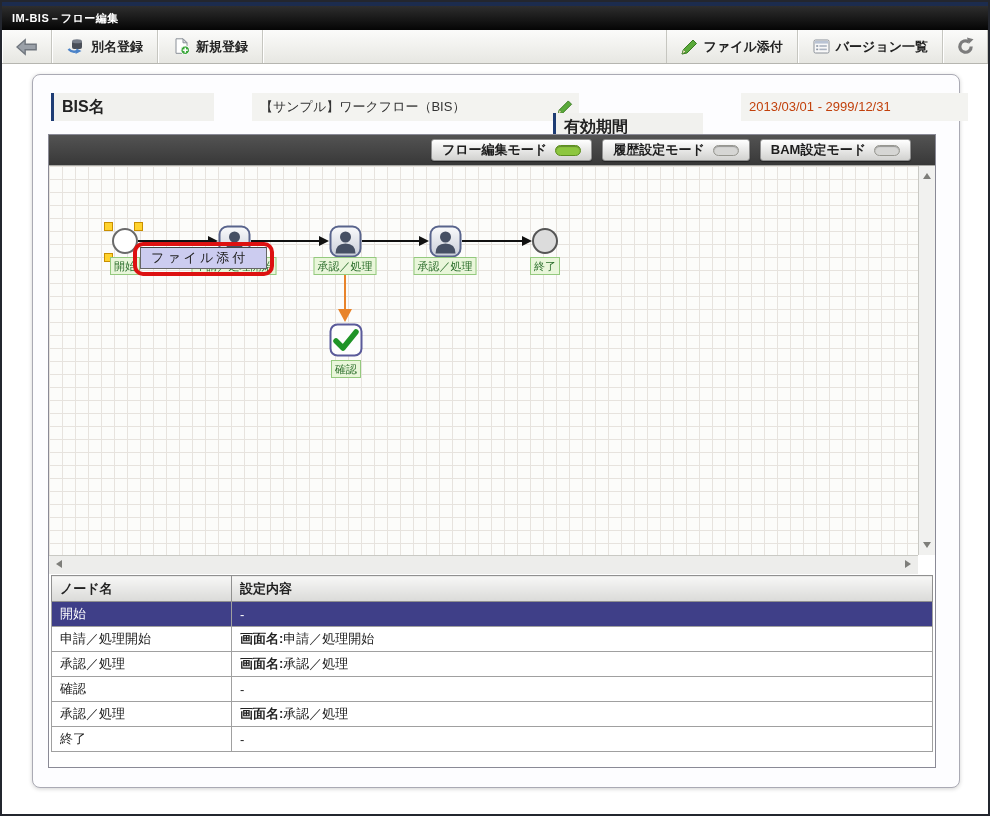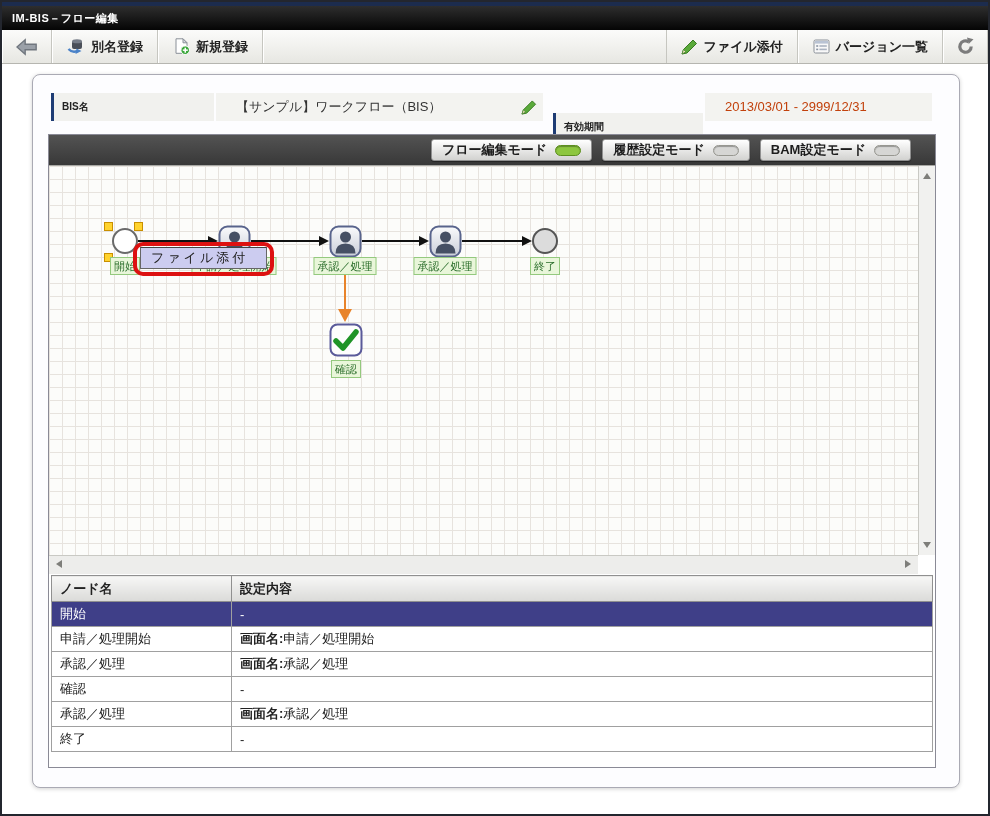--- a/index.html
+++ b/index.html
@@ -14,22 +14,22 @@
   .toolbar { height:34px; background:linear-gradient(#fbfbfa,#e7e7e2); border-bottom:1px solid #b6b6b0; display:flex; align-items:stretch; }
   .tb-sec { display:flex; align-items:center; padding:0 14px; border-right:1px solid #c6c6c0; border-left:1px solid #fff; cursor:pointer; }
   .tb-sec .lbl { font-size:13px; font-weight:bold; color:#222; margin-left:6px; white-space:nowrap; }
   .tb-spacer { flex:1; border-left:1px solid #fff; }
   .tb-right { border-left:1px solid #c6c6c0; }
 
   
   .outer-panel { position:absolute; left:30px; top:72px; width:928px; height:714px; background:#fdfdff; border:1px solid #aaaab4; border-radius:8px; box-shadow:0 1px 4px rgba(0,0,0,.18); }
 
   
-  .form-label { position:absolute; top:18px; height:28px; background:#f1f1ee; border-left:3px solid #1e3c74; font-size:10px; font-weight:bold; color:#222; line-height:28px; padding-left:8px; }
-  .form-value { position:absolute; top:18px; height:28px; background:#f3f3f0; font-size:13px; color:#333; line-height:28px; padding-left:20px; display:flex; align-items:center; }
+  .form-label { position:absolute; top:18px; height:28px; background:#f1f1ee; border-left:3px solid #1e3c74; font-size:16px; font-weight:bold; color:#222; line-height:28px; padding-left:8px; }
+  .form-value { position:absolute; top:18px; height:28px; background:#f3f3f0; font-size:13px; color:#333; line-height:28px; padding-left:8px; display:flex; align-items:center;margin-left:36px; }
   .fl-bis { left:18px; width:163px; }
   .fv-bis { left:183px; width:327px; }
   .fv-bis .txt { flex:1; }
   .fl-period { left:520px; width:150px;margin-top:20px; }
   .fv-period { left:672px; width:227px; color:#c2410c; }
 
   
   .inner-panel { position:absolute; left:15px; top:59px; width:888px; height:634px; border:1px solid #8a8a96; background:#fff; }
 
   .mode-bar { height:30px; background:linear-gradient(#535353,#383838); display:flex; justify-content:flex-end; align-items:center; gap:10px; padding-right:24px; }

